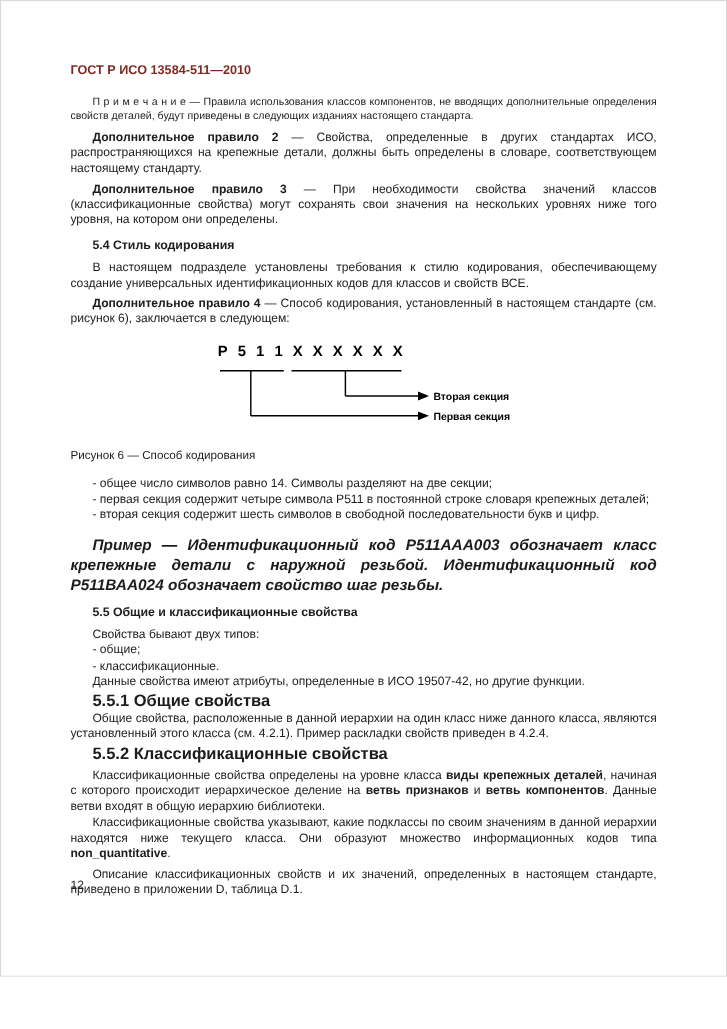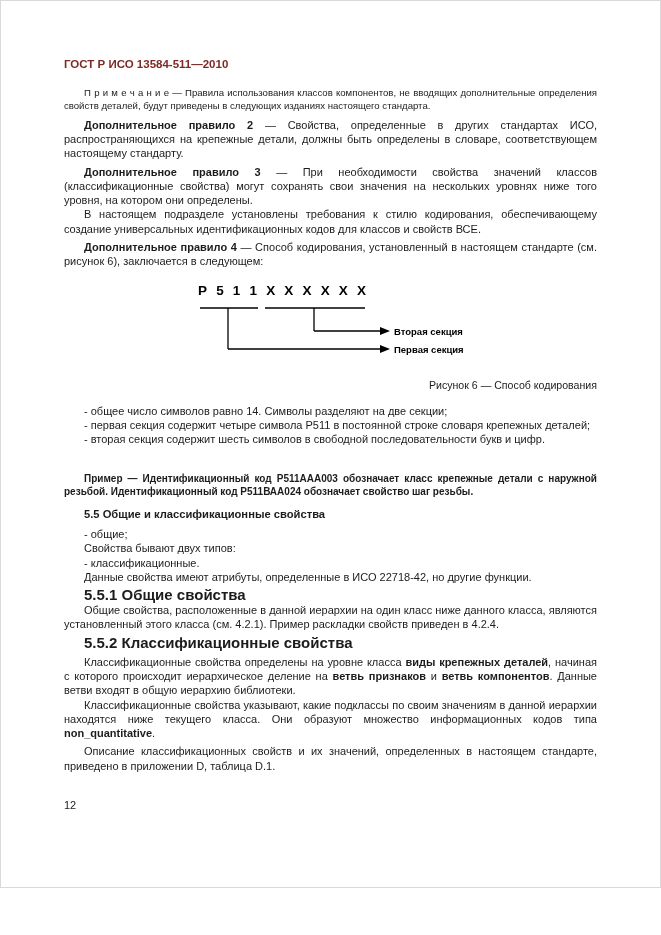--- a/index.html
+++ b/index.html
@@ -49,31 +49,32 @@
     margin-top: 2px;
   }
   .figure { margin-top: 10px; height: 88px; }
   svg text { font-family: "Liberation Sans", sans-serif; fill: #000; }
   .fig-code { font-size: 13.5px; font-weight: bold; }
   .fig-label { font-size: 9.5px; font-weight: bold; }
   svg line { stroke: #000; stroke-width: 1.3; }
   svg polygon { fill: #000; }
   p.caption {
     font-size: 10.6px;
-    text-align: right;
+    text-align: left;
     margin-top: 12px;
     margin-bottom: 13px;
   }
   p.example {
-    font-size: 10px;
+    font-size: 14px;
     font-weight: bold;
+    font-style: italic;
     line-height: 1.32;
     text-align: justify;
     text-indent: 20px;
-    margin-top: 25px;
+    margin-top: 10px;
     margin-bottom: 5px;
   }
   .page-number {
     position: absolute;
     left: 63px;
     bottom: 76px;
     font-size: 11px;
   }
 </style>
 </head>
@@ -82,20 +83,21 @@
 <div class="page">
 
   <div class="doc-header" style="color: rgb(126, 42, 35);">ГОСТ Р ИСО 13584-511—2010</div>
 
   <p class="note"><span>П р и м е ч а н и е</span><span> — Правила использования классов компонентов, не вводящих дополнительные определения свойств деталей, будут приведены в следующих изданиях настоящего стандарта.</span></p>
 
   <p class="body rule"><b>Дополнительное правило 2</b><span> — Свойства, определенные в других стандартах ИСО, распространяющихся на крепежные детали, должны быть определены в словаре, соответствующем настоящему стандарту.</span></p>
 
   <p class="body rule"><b>Дополнительное правило 3</b><span> — При необходимости свойства значений классов (классификационные свойства) могут сохранять свои значения на нескольких уровнях ниже того уровня, на котором они определены.</span></p>
 
+  <h2 class="heading">5.4 Стиль кодирования</h2>
 
   <p class="body">В настоящем подразделе установлены требования к стилю кодирования, обеспечивающему создание универсальных идентификационных кодов для классов и свойств ВСЕ.</p>
 
   <p class="body rule"><b>Дополнительное правило 4</b><span> — Способ кодирования, установленный в настоящем стандарте (см. рисунок 6), заключается в следующем:</span></p>
 
   <div class="figure">
     <svg width="535" height="88" viewBox="0 0 535 88">
       <text class="fig-code" x="134" y="16" textLength="168" lengthAdjust="spacing">Р 5 1 1 Х Х Х Х Х Х</text>
       <line x1="136" y1="29" x2="194" y2="29"></line>
       <line x1="201" y1="29" x2="301" y2="29"></line>
@@ -113,24 +115,24 @@
   <p class="caption">Рисунок 6 — Способ кодирования</p>
 
   <p class="body">- общее число символов равно 14. Символы разделяют на две секции;</p>
   <p class="body">- первая секция содержит четыре символа Р511 в постоянной строке словаря крепежных деталей;</p>
   <p class="body">- вторая секция содержит шесть символов в свободной последовательности букв и цифр.</p>
 
   <p class="example">Пример — Идентификационный код Р511ААА003 обозначает класс крепежные детали с наружной резьбой. Идентификационный код Р511ВАА024 обозначает свойство шаг резьбы.</p>
 
   <h2 class="heading">5.5 Общие и классификационные свойства</h2>
 
+  <p class="body">Свойства бывают двух типов:</p>
   <p class="body">- общие;</p>
-  <p class="body">Свойства бывают двух типов:</p>
   <p class="body">- классификационные.</p>
-  <p class="body">Данные свойства имеют атрибуты, определенные в ИСО 22718-42, но другие функции.</p>
+  <p class="body">Данные свойства имеют атрибуты, определенные в ИСО 19507-42, но другие функции.</p>
 
   <h3 class="subheading">5.5.1 Общие свойства</h3>
   <p class="body">Общие свойства, расположенные в данной иерархии на один класс ниже данного класса, являются установленный этого класса (см. 4.2.1). Пример раскладки свойств приведен в 4.2.4.</p>
 
   <h3 class="subheading">5.5.2 Классификационные свойства</h3>
 
   <p class="body rule"><span>Классификационные свойства определены на уровне класса </span><b>виды крепежных деталей</b><span>, начиная с которого происходит иерархическое деление на </span><b>ветвь признаков</b><span> и </span><b>ветвь компонентов</b><span>. Данные ветви входят в общую иерархию библиотеки.</span></p>
 
   <p class="body"><span>Классификационные свойства указывают, какие подклассы по своим значениям в данной иерархии находятся ниже текущего класса. Они образуют множество информационных кодов типа </span><b>non_quantitative</b><span>.</span></p>
 

